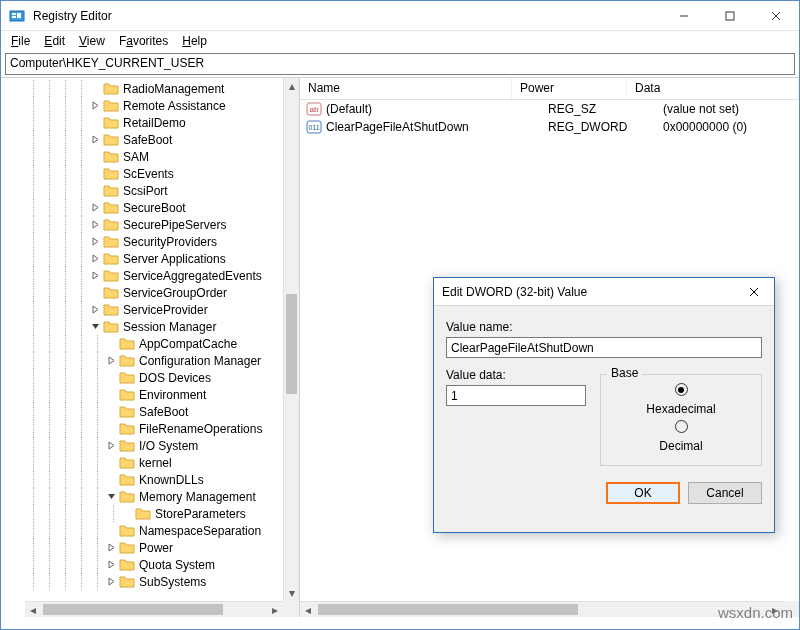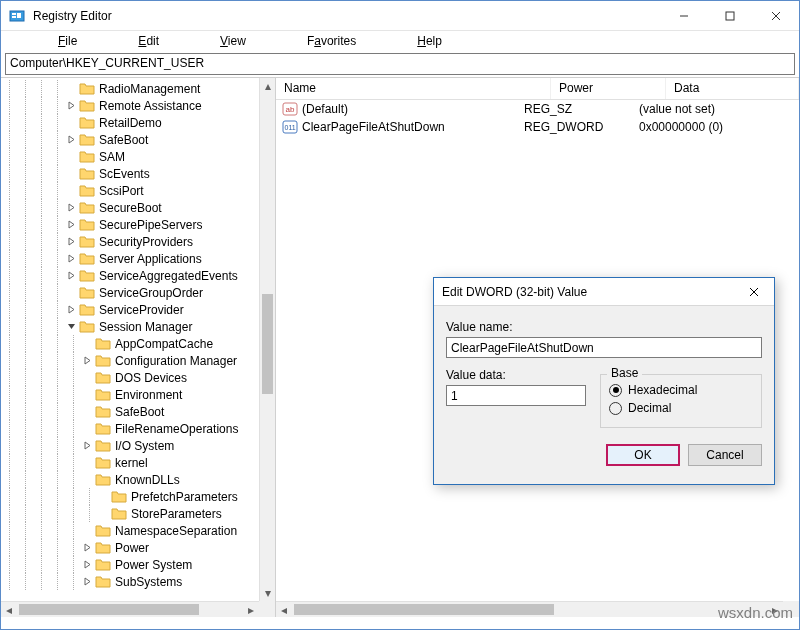--- a/index.html
+++ b/index.html
@@ -38,21 +38,20 @@
   
   .menubar {
     height: 20px;
     display: flex;
     align-items: center;
     padding: 0 4px;
     gap: 2px;
   }
   .menuitem {
     padding: 2px 6px;
-    margin-left: 47px;
   }
   .menuitem .ul { text-decoration: underline; }
   
   .address {
     height: 22px;
     margin: 2px 4px;
     border: 1px solid #7a7a7a;
     padding: 2px 4px;
     font-size: 12px;
     background: #fff;
@@ -61,20 +60,21 @@
   .main {
     display: flex;
     height: 540px;
     border-top: 1px solid #d0d0d0;
   }
   .pane-left {
     width: 275px;
     border-right: 1px solid #d0d0d0;
     overflow: hidden;
     position: relative;
+    margin-left: 24px;
   }
   .pane-right {
     flex: 1;
     overflow: hidden;
     position: relative;
   }
   
   .tree {
     position: absolute;
     inset: 0 16px 16px 0;
@@ -111,21 +111,21 @@
     display: flex;
     height: 22px;
     border-bottom: 1px solid #e0e0e0;
     background: #fff;
     font-weight: 400;
   }
   .col {
     padding: 3px 8px;
     border-right: 1px solid #f0f0f0;
   }
-  .col-name { width: 275px; }
+  .col-name { width: 212px; }
   .col-type { width: 115px; }
   .col-data { flex: 1; }
   .list-body .row {
     display: flex;
     height: 18px;
     align-items: center;
   }
   .row .cell-name { width: 240px; padding-left: 6px; display:flex; align-items:center; gap:4px;}
   .row .cell-type { width: 115px; padding-left: 8px; }
   .row .cell-data { flex:1; padding-left: 8px; }
@@ -181,21 +181,21 @@
     display: flex; align-items: center;
     padding: 0 8px;
     border-bottom: 1px solid #d8d8d8;
   }
   .dlg-title .spacer { flex: 1; }
   .dlg-close {
     width: 40px; height: 28px;
     display:flex; align-items:center; justify-content:center;
     margin-right:-8px;
   }
-  .dlg-body { padding: 10px 12px 18px; }
+  .dlg-body { padding: 10px 12px 28px; }
   .dlg-label { margin: 4px 0 3px; }
   .dlg-input {
     width: 100%;
     height: 21px;
     border: 1px solid #7a7a7a;
     background: #fff;
     padding: 2px 4px;
     font: inherit;
   }
   .dlg-row2 {
@@ -207,39 +207,39 @@
   .dlg-base {
     flex:1;
     border: 1px solid #d0d0d0;
     padding: 4px 8px 8px;
     position: relative;
     margin-top: 10px;
   }
   .dlg-base .legend {
     position:absolute; top:-9px; left:6px; background:#f0f0f0; padding:0 4px;
   }
-  .radio-row { display:flex; align-items:center; gap:6px; margin:4px 0; }
+  .radio-row { display:flex; align-items:center; gap:6px; margin:4px 0;flex-direction:column; }
   .radio {
     width:13px; height:13px; border:1px solid #333; border-radius:50%;
     display:inline-flex; align-items:center; justify-content:center;
   }
   .radio.checked::after {
     content:""; width:6px; height:6px; background:#000; border-radius:50%;
   }
   .dlg-buttons {
     display:flex; justify-content:flex-end; gap:8px; margin-top: 16px;
   }
   .btn {
     width: 74px; height: 22px;
     background: #e1e1e1;
     border: 1px solid #adadad;
     font: inherit;
     cursor: default;
   }
-  .btn.primary { border: 2px solid #be185d; background: #e5f1fb; }
+  .btn.primary { border: 2px solid #f97316; background: #e5f1fb; }
 
   .watermark {
     position:absolute; right:6px; bottom:8px; font-size:15px; color:#808080;
   }
 </style>
 </head>
 <body>
 
 <div class="titlebar">
   <span class="appicon">
@@ -648,28 +648,31 @@
             </svg>
           </span>
           <span>KnownDLLs</span>
         </div>
         <div class="tree-row">
           <span class="vline"></span>
           <span class="vline"></span>
           <span class="vline"></span>
           <span class="vline"></span>
           <span class="vline"></span>
-          <span class="vline"></span>
-          <span class="twisty"></span>
-          <span class="folder">
-            <svg viewBox="0 0 16 16">
-              <path d="M1 3h5l1 2h8v8H1z" fill="#ffd66e" stroke="#d6a93c"></path>
-            </svg>
-          </span>
-          <span>PrefetchParameters</span>
+          <span class="twisty">
+            <svg viewBox="0 0 9 9">
+              <path d="M1 2 L8 2 L4.5 7 Z" fill="#444"></path>
+            </svg>
+          </span>
+          <span class="folder">
+            <svg viewBox="0 0 16 16">
+              <path d="M1 3h5l1 2h8v8H1z" fill="#ffd66e" stroke="#d6a93c"></path>
+            </svg>
+          </span>
+          <span>Memory Management</span>
         </div>
         <div class="tree-row">
           <span class="vline"></span>
           <span class="vline"></span>
           <span class="vline"></span>
           <span class="vline"></span>
           <span class="vline"></span>
           <span class="vline"></span>
           <span class="twisty"></span>
           <span class="folder">
@@ -720,21 +723,21 @@
           <span class="twisty">
             <svg viewBox="0 0 9 9">
               <path d="M2 1 L7 4.5 L2 8 Z" fill="none" stroke="#666"></path>
             </svg>
           </span>
           <span class="folder">
             <svg viewBox="0 0 16 16">
               <path d="M1 3h5l1 2h8v8H1z" fill="#ffd66e" stroke="#d6a93c"></path>
             </svg>
           </span>
-          <span>Power System</span>
+          <span>Quota System</span>
         </div>
         <div class="tree-row">
           <span class="vline"></span>
           <span class="vline"></span>
           <span class="vline"></span>
           <span class="vline"></span>
           <span class="vline"></span>
           <span class="twisty">
             <svg viewBox="0 0 9 9">
               <path d="M2 1 L7 4.5 L2 8 Z" fill="none" stroke="#666"></path>

